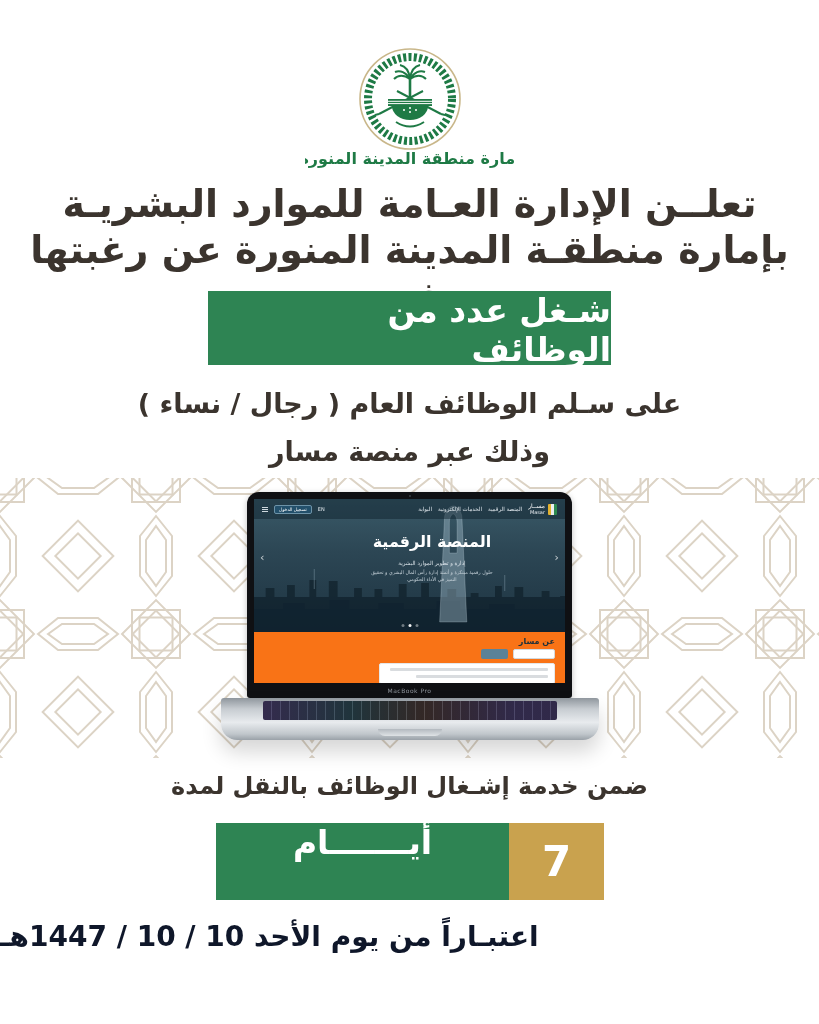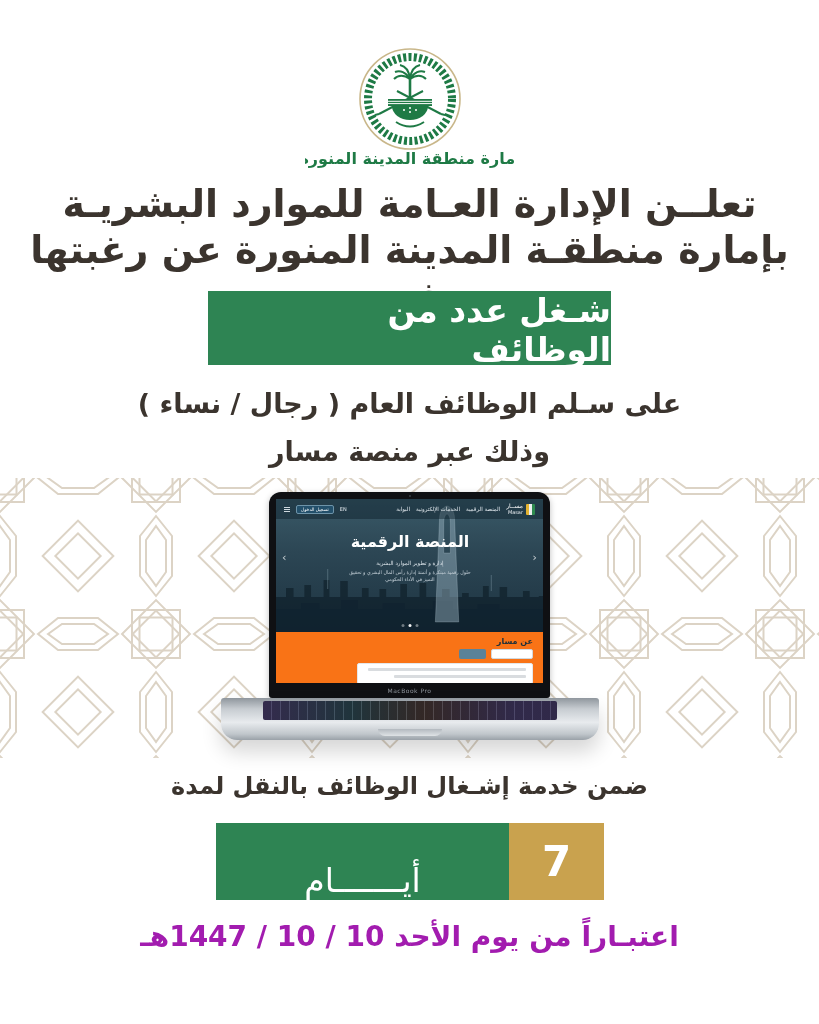--- a/index.html
+++ b/index.html
@@ -22,21 +22,21 @@
           color:#3b342e; font-size:27px; font-weight:bold; }
   .det2 { position:absolute; top:436px; left:0; width:100%; text-align:center; direction:rtl;
           color:#3b342e; font-size:27px; font-weight:bold; }
 
   
   .band { position:absolute; top:478px; left:0; width:819px; height:280px; }
   .band svg.pattern-svg { position:absolute; top:0; left:0; }
 
   
   .laptop { position:absolute; top:14px; left:50%; transform:translateX(-50%); width:378px; }
-  .display { width:281px; height:206px; margin:0 auto; background:#0f1013;
+  .display { width:325px; height:206px; margin:0 auto; background:#0f1013;
              border-radius:12px 12px 3px 3px; padding:7px 7px 15px 7px; position:relative;
              box-shadow:0 2px 6px rgba(0,0,0,.25); }
   .webcam { position:absolute; top:3px; left:50%; transform:translateX(-50%); width:2px; height:2px;
             border-radius:50%; background:#3a3f46; }
   .display-label { position:absolute; bottom:4px; left:0; right:0; text-align:center;
                    color:#8d939a; font-size:6px; letter-spacing:.5px; }
   .screenc { width:100%; height:100%; background:#fff; position:relative; overflow:hidden; }
 
   
   .hero { position:relative; width:100%; height:133px; overflow:hidden;
@@ -91,26 +91,26 @@
           repeating-linear-gradient(0deg, #15161a 0 5px, #3c4046 5px 6px),
           #191a1e; }
   .scoop { position:absolute; bottom:4px; left:50%; transform:translateX(-50%);
            width:64px; height:7px; background:linear-gradient(180deg,#b3b9bf,#dfe3e6);
            border-radius:0 0 36px 36px; }
 
   
   .service { position:absolute; top:772px; left:0; width:100%; text-align:center; direction:rtl;
              color:#3b342e; font-size:24px; font-weight:bold; }
   .banner2 { position:absolute; top:823px; left:216px; width:388px; height:77px; display:flex; }
-  .banner2-green { flex:1; background:#2e8453; color:#fff; display:flex; align-items:flex-end;
-                   justify-content:center; direction:rtl; font-size:33px; font-weight:normal; }
+  .banner2-green { flex:1; background:#2e8453; color:#fff; display:flex; align-items:flex-start;
+                   justify-content:center; direction:rtl; font-size:33px; font-weight:bold; }
   .banner2-gold { width:95px; background:#c9a24e; color:#fff; display:flex; align-items:center;
                   justify-content:center; font-size:42px; font-weight:bold; }
-  .date-line { position:absolute; top:920px; left:0; width:100%; text-align:center; direction:rtl;
-               color:#a21caf; font-size:28px; font-weight:bold; }
+  .date-line { position:absolute; top:920px; left:0; width:100%; text-align:left; direction:rtl;
+               color:#0f172a; font-size:28px; font-weight:bold; }
 </style>
 </head>
 <body>
 
 <div class="poster">
 
   <div class="logo-wrap">
     <svg width="210" height="140" viewBox="0 0 210 140">
       <circle cx="105" cy="57" r="50" fill="none" stroke="#c9b78a" stroke-width="1.6"></circle>
       <circle cx="105" cy="57" r="42" fill="none" stroke="#1e7a45" stroke-width="8" stroke-dasharray="3 2.3"></circle>

